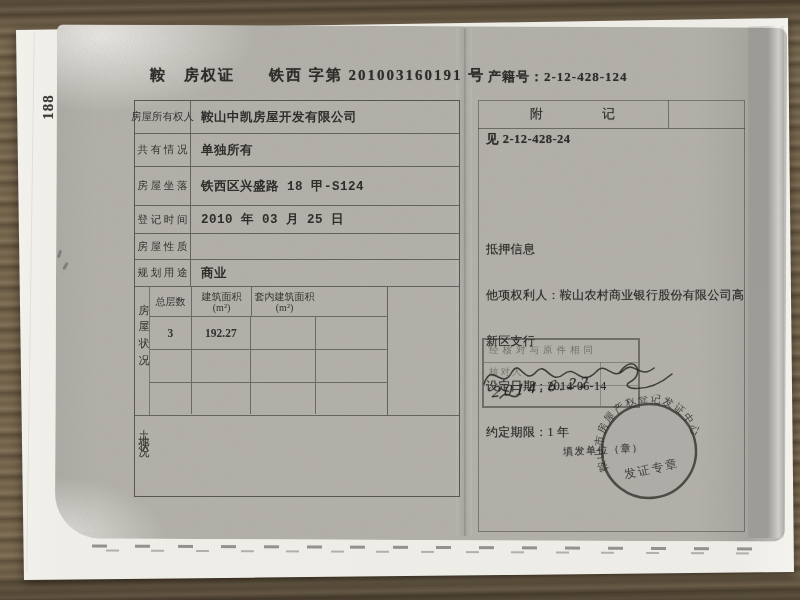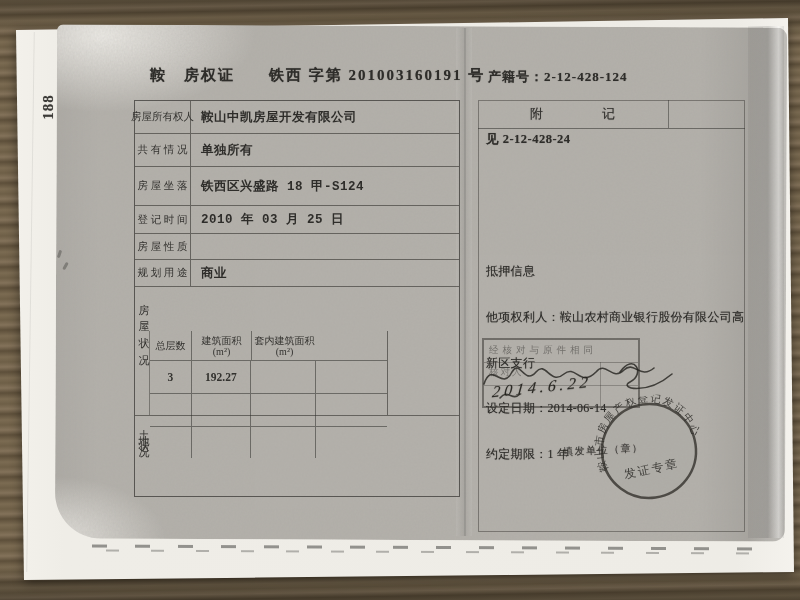--- a/index.html
+++ b/index.html
@@ -42,39 +42,39 @@
     border:1px solid rgba(50,49,45,.7);box-sizing:border-box;}
   .trow{display:flex;border-bottom:1px solid rgba(50,49,45,.6);box-sizing:border-box;justify-content:center;}
   .tlabel{width:56px;border-right:1px solid rgba(50,49,45,.6);box-sizing:border-box;
     font-size:10.5px;display:flex;align-items:center;justify-content:center;text-align:center;
     white-space:pre;color:#33322f;}
   .tvalue{flex:1;display:flex;align-items:center;padding-left:10px;font-size:12.5px;font-weight:bold;
     letter-spacing:.5px;white-space:pre;font-family:Liberation Mono, monospace;}
   .sect{display:flex;box-sizing:border-box;}
   .vlabel{width:14px;box-sizing:border-box;writing-mode:vertical-lr;text-orientation:upright;
     font-size:11px;color:#33322f;padding-left:1px;}
-  .inner{box-sizing:border-box;border-right:1px solid rgba(50,49,45,.6);border-left:1px solid rgba(50,49,45,.45);margin-top:44px;}
+  .inner{box-sizing:border-box;border-right:1px solid rgba(50,49,45,.6);border-left:1px solid rgba(50,49,45,.45);}
   .irow{display:flex;box-sizing:border-box;border-bottom:1px solid rgba(50,49,45,.55);}
   .irow:last-child{border-bottom:none;}
   .icell{box-sizing:border-box;border-right:1px solid rgba(50,49,45,.55);display:flex;align-items:center;
     justify-content:center;text-align:center;font-size:10px;white-space:pre-line;line-height:11px;color:#33322f;}
   .icell:last-child{border-right:none;}
   .icell.data{font-size:11.5px;font-weight:bold;}
   .landcell{position:relative;}
   .term-to{position:absolute;right:26px;top:5px;font-size:11px;}
   .term-end{position:absolute;right:12px;top:27px;font-size:11px;}
   
   .rpanel{position:absolute;left:478px;top:100px;width:267px;height:432px;
     border:1px solid rgba(50,49,45,.45);box-sizing:border-box;}
   .rheader-line{position:absolute;left:478px;top:128px;width:267px;height:1px;background:rgba(50,49,45,.55);}
   .rheader-div{position:absolute;left:668px;top:100px;width:1px;height:28px;background:rgba(50,49,45,.5);}
   .rheader-text{left:478px;top:105px;width:190px;display:flex;justify-content:center;gap:58px;
     font-size:13px;letter-spacing:1px;color:#33322f;}
   .notes-content{left:486px;top:131px;font-size:12.5px;font-weight:bold;letter-spacing:.5px;}
-  .mortgage{left:486px;top:234px;font-size:12px;line-height:15.2px;letter-spacing:.3px;}
+  .mortgage{left:486px;top:212px;font-size:12px;line-height:15.2px;letter-spacing:.3px;}
   .mortgage div{white-space:pre;}
   
   .vstamp{position:absolute;left:482px;top:338px;width:158px;height:70px;
     border:2px solid rgba(45,44,40,.5);box-sizing:border-box;}
   .vstamp .l1{position:absolute;left:0;top:22px;width:100%;height:1px;background:rgba(45,44,40,.35);}
   .vstamp .l2{position:absolute;left:0;top:45px;width:100%;height:1px;background:rgba(45,44,40,.3);}
   .vstamp .l3{position:absolute;left:116px;top:22px;width:1px;bottom:0;background:rgba(45,44,40,.3);}
   .vstamp .r1{position:absolute;left:5px;top:4px;font-size:9.5px;letter-spacing:4px;opacity:.5;
     filter:blur(.6px);white-space:pre;}
   .vstamp .r2{position:absolute;left:5px;top:26px;font-size:9.5px;letter-spacing:2px;opacity:.45;

